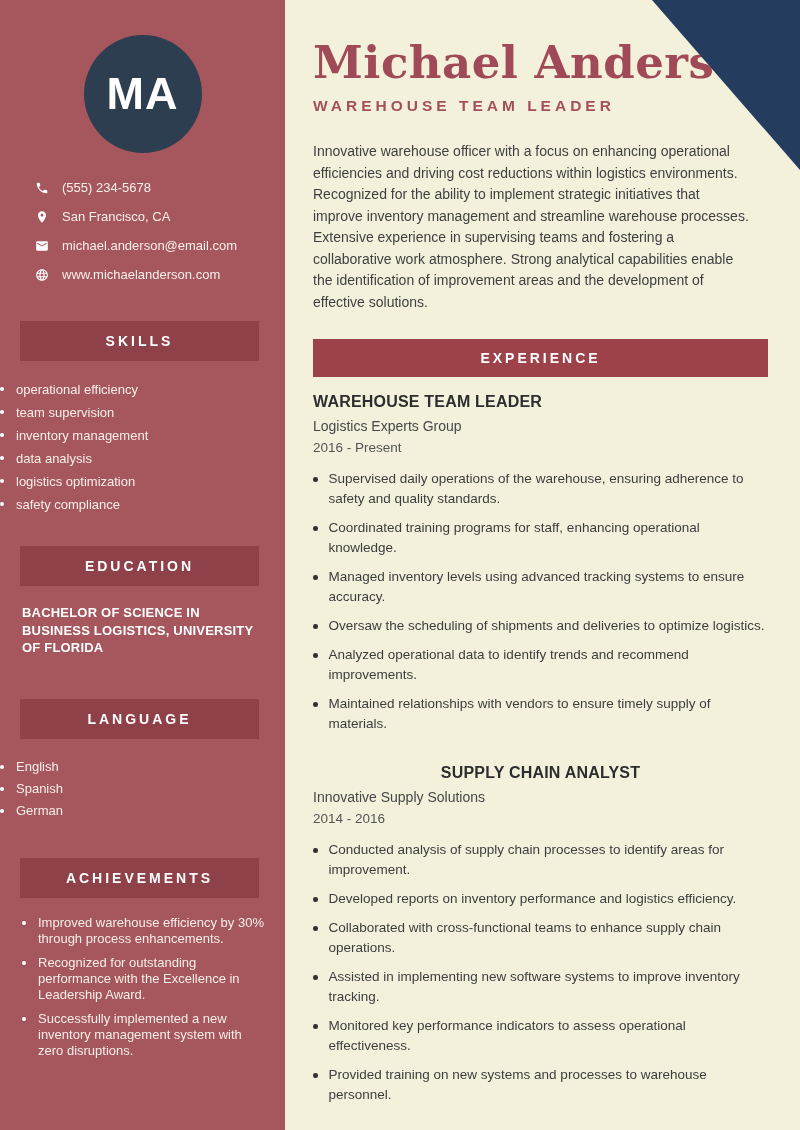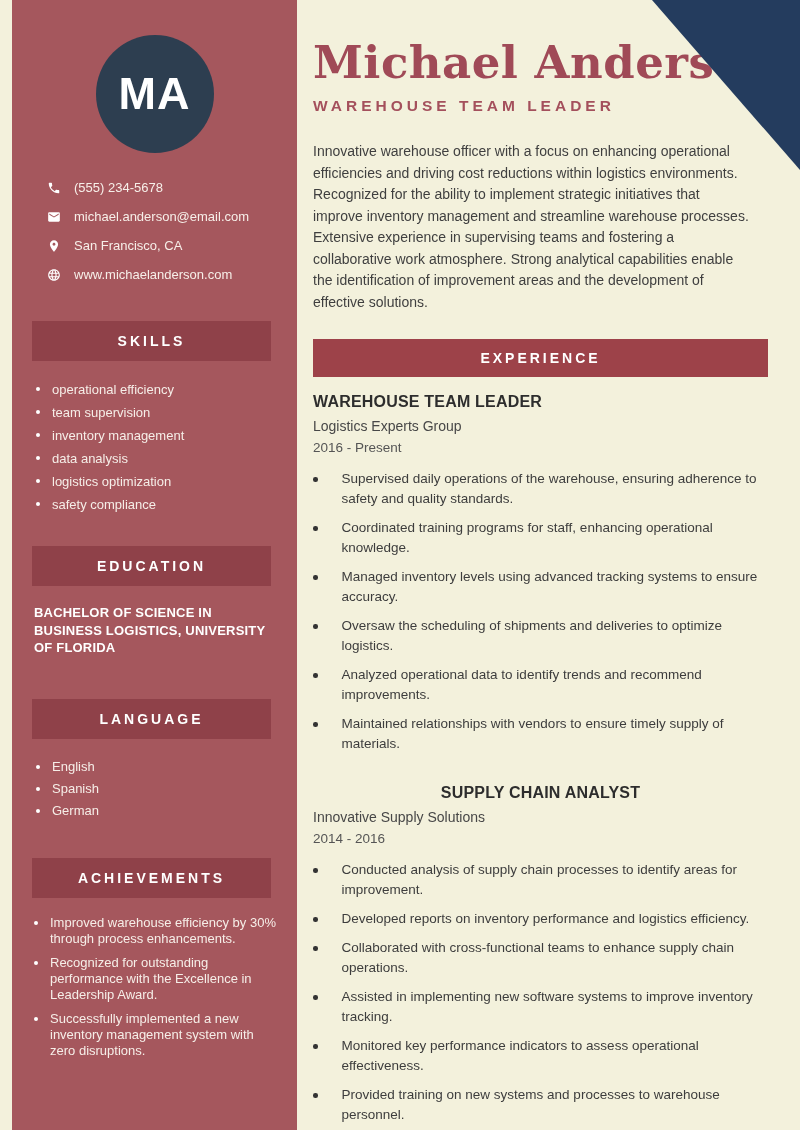--- a/index.html
+++ b/index.html
@@ -22,21 +22,21 @@
   }
   
   .corner-triangle{
     position:absolute;top:0;right:0;width:148px;height:170px;
     background:var(--triangle_navy);
     clip-path:polygon(0 0,100% 0,100% 100%);
     z-index:5;
   }
   
   .sidebar{
-    position:absolute;left:12px;top:0;width:285px;height:1130px;
+    position:absolute;left:0;top:0;width:285px;height:1130px;
     background:var(--sidebar_bg);color:#fff;z-index:2;
   }
   .avatar{
     width:118px;height:118px;border-radius:50%;
     background:var(--avatar_navy);
     margin:35px auto 0 auto;
     display:flex;align-items:center;justify-content:center;
   }
   .avatar span{
     color:#fff;font-size:45px;font-weight:bold;letter-spacing:1px;
@@ -54,21 +54,21 @@
     background:var(--section_bar_bg);
     display:flex;align-items:center;justify-content:center;
   }
   .sbar span{
     color:#fff;font-size:14px;font-weight:bold;letter-spacing:3px;
   }
   .sbar.skills{margin-top:38px;}
   .sbar.education{margin-top:34px;}
   .sbar.language{margin-top:42px;}
   .sbar.achievements{margin-top:39px;}
-  .slist{list-style:none;margin-top:20px;padding-left:24px;}
+  .slist{list-style:none;margin-top:20px;}
   .slist li{
     display:flex;align-items:center;gap:12px;
     height:16px;margin-bottom:7px;
     font-size:13px;color:#f6eee8;
   }
   .slist.langs{margin-bottom:0;}
   .slist.langs li{margin-bottom:6px;}
   .dotw{width:4px;height:4px;border-radius:50%;background:#fff;flex:0 0 4px;}
   .edu{
     margin:18px 24px 0 22px;
@@ -108,21 +108,21 @@
   }
   .banner span{color:#fff;font-size:14px;font-weight:bold;letter-spacing:3px;}
   .job-title{
     margin-top:16px;font-size:16px;font-weight:bold;color:#2d2d2d;letter-spacing:.2px;
   }
   .job-title.second{margin-top:30px;text-align:center;}
   .company{margin-top:7px;font-size:14px;color:#474747;}
   .dates{margin-top:6px;font-size:13.5px;color:#555;}
   .jbullets{list-style:none;margin-top:14px;width:458px;}
   .jbullets li{
-    display:flex;gap:24px;margin-bottom:9px;
+    display:flex;gap:11px;margin-bottom:9px;
     font-size:13.5px;line-height:20px;color:#3d3d3d;
   }
   .jdot{width:4.5px;height:4.5px;border-radius:50%;background:#333;flex:0 0 4.5px;margin-top:8px;}
 </style>
 </head>
 <body>
 
 <div class="page">
 
   <div class="corner-triangle"></div>
@@ -138,32 +138,32 @@
         <span class="cicon">
           <svg viewBox="0 0 24 24">
               <path d="M6.62 10.79c1.44 2.83 3.76 5.14 6.59 6.59l2.2-2.2c.27-.27.67-.36 1.02-.24 1.12.37 2.33.57 3.57.57.55 0 1 .45 1 1V20c0 .55-.45 1-1 1-9.39 0-17-7.61-17-17 0-.55.45-1 1-1h3.5c.55 0 1 .45 1 1 0 1.25.2 2.45.57 3.57.11.35.03.74-.25 1.02l-2.2 2.2z"></path>
             </svg>
         </span>
         <span class="ctext">(555) 234-5678</span>
       </li>
       <li>
         <span class="cicon">
           <svg viewBox="0 0 24 24">
+              <path d="M12 2C8.13 2 5 5.13 5 9c0 5.25 7 13 7 13s7-7.75 7-13c0-3.87-3.13-7-7-7zm0 9.5c-1.38 0-2.5-1.12-2.5-2.5s1.12-2.5 2.5-2.5 2.5 1.12 2.5 2.5-1.12 2.5-2.5 2.5z"></path>
+            </svg>
+        </span>
+        <span class="ctext">San Francisco, CA</span>
+      </li>
+      <li>
+        <span class="cicon">
+          <svg viewBox="0 0 24 24">
               <path d="M20 4H4c-1.1 0-2 .9-2 2v12c0 1.1.9 2 2 2h16c1.1 0 2-.9 2-2V6c0-1.1-.9-2-2-2zm0 4l-8 5-8-5V6l8 5 8-5v2z"></path>
             </svg>
         </span>
         <span class="ctext">michael.anderson@email.com</span>
-      </li>
-      <li>
-        <span class="cicon">
-          <svg viewBox="0 0 24 24">
-              <path d="M12 2C8.13 2 5 5.13 5 9c0 5.25 7 13 7 13s7-7.75 7-13c0-3.87-3.13-7-7-7zm0 9.5c-1.38 0-2.5-1.12-2.5-2.5s1.12-2.5 2.5-2.5 2.5 1.12 2.5 2.5-1.12 2.5-2.5 2.5z"></path>
-            </svg>
-        </span>
-        <span class="ctext">San Francisco, CA</span>
       </li>
       <li>
         <span class="cicon">
           <svg viewBox="0 0 24 24">
               <path d="M12 2C6.48 2 2 6.48 2 12s4.48 10 10 10 10-4.48 10-10S17.52 2 12 2zm6.93 6h-2.95c-.32-1.25-.78-2.45-1.38-3.56 1.84.63 3.37 1.91 4.33 3.56zM12 4.04c.83 1.2 1.48 2.53 1.91 3.96h-3.82c.43-1.43 1.08-2.76 1.91-3.96zM4.26 14C4.1 13.36 4 12.69 4 12s.1-1.36.26-2h3.38c-.08.66-.14 1.32-.14 2 0 .68.06 1.34.14 2H4.26zm.82 2h2.95c.32 1.25.78 2.45 1.38 3.56-1.84-.63-3.37-1.9-4.33-3.56zm2.95-8H5.08c.96-1.66 2.49-2.93 4.33-3.56C8.81 5.55 8.35 6.75 8.03 8zM12 19.96c-.83-1.2-1.48-2.53-1.91-3.96h3.82c-.43 1.43-1.08 2.76-1.91 3.96zM14.34 14H9.66c-.09-.66-.16-1.32-.16-2 0-.68.07-1.35.16-2h4.68c.09.65.16 1.32.16 2 0 .68-.07 1.34-.16 2zm.25 5.56c.6-1.11 1.06-2.31 1.38-3.56h2.95c-.96 1.65-2.49 2.93-4.33 3.56zM16.36 14c.08-.66.14-1.32.14-2 0-.68-.06-1.34-.14-2h3.38c.16.64.26 1.31.26 2s-.1 1.36-.26 2h-3.38z"></path>
             </svg>
         </span>
         <span class="ctext">www.michaelanderson.com</span>
       </li>
     </ul>

